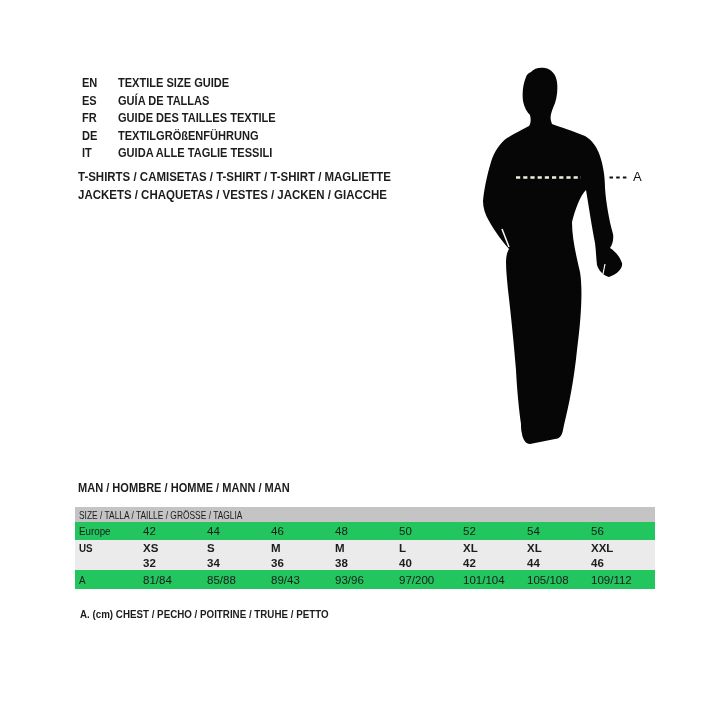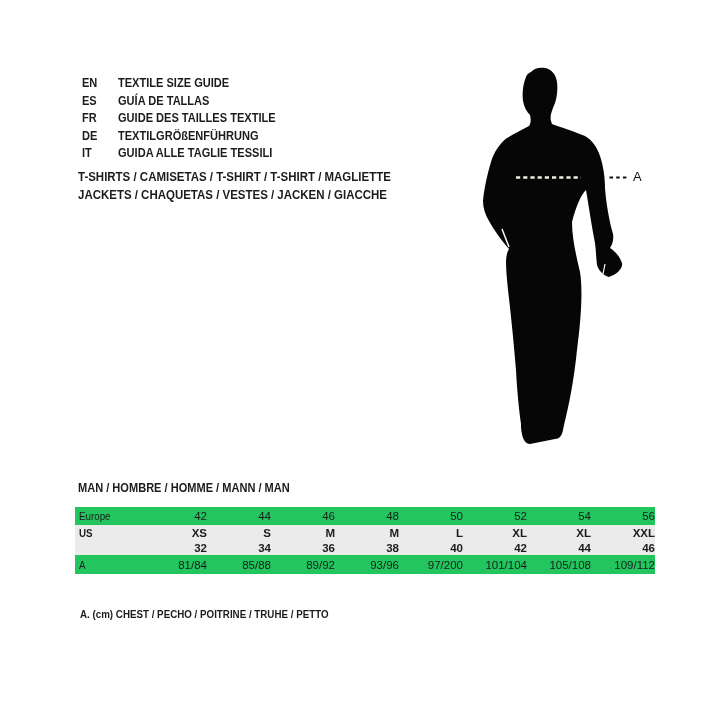--- a/index.html
+++ b/index.html
@@ -24,21 +24,21 @@
   
   .section-title{left:78px;top:479px;font-size:13px;font-weight:700;height:16px;display:flex;align-items:flex-end;}
 
   
   .size-table{left:75px;top:507px;width:580px;}
   .t-header{height:15px;background:#c4c4c4;display:flex;align-items:center;font-size:10.5px;padding-left:4px;box-sizing:border-box;}
   .t-row{display:flex;align-items:center;font-size:11.5px;}
   .t-row.white{background:#22c55e;height:18px;}
   .t-row.shaded{background:#ebebeb;height:15px;font-weight:bold;}
   .t-label{width:68px;flex:0 0 68px;padding-left:4px;box-sizing:border-box;}
-  .t-cell{width:64px;flex:0 0 64px;text-align:right;}
+  .t-cell{width:64px;flex:0 0 64px;text-align:left;}
 
   
   .footnote{left:80px;top:606px;font-size:11.5px;font-weight:700;height:16px;display:flex;align-items:center;}
 
   
   .figure-svg{left:450px;top:50px;width:220px;height:410px;}
   .measure-a-label{left:633px;top:169px;font-size:13px;font-weight:400;color:#111;}
 </style>
 </head>
 <body>
@@ -125,20 +125,23 @@
 
   <line x1="609.5" y1="177.5" x2="628" y2="177.5" stroke="#111111" stroke-width="2.2" stroke-dasharray="3.5 3.2"></line>
 </svg>
 <span class="abs measure-a-label">A</span>
 
 <div class="abs section-title">
   <span class="cond">MAN / HOMBRE / HOMME / MANN / MAN</span>
 </div>
 
 <div class="abs size-table">
+  <div class="t-header">
+    <span class="cond78">SIZE / TALLA / TAILLE / GRÖSSE / TAGLIA</span>
+  </div>
 
   <div class="t-row white">
     <span class="t-label"><span class="cond">Europe</span></span>
     <span class="t-cell">42</span>
     <span class="t-cell">44</span>
     <span class="t-cell">46</span>
     <span class="t-cell">48</span>
     <span class="t-cell">50</span>
     <span class="t-cell">52</span>
     <span class="t-cell">54</span>
@@ -166,21 +169,21 @@
     <span class="t-cell">40</span>
     <span class="t-cell">42</span>
     <span class="t-cell">44</span>
     <span class="t-cell">46</span>
   </div>
 
   <div class="t-row white" style="height:19px;">
     <span class="t-label"><span class="cond">A</span></span>
     <span class="t-cell">81/84</span>
     <span class="t-cell">85/88</span>
-    <span class="t-cell">89/92</span>
+    <span class="t-cell">89/43</span>
     <span class="t-cell">93/96</span>
     <span class="t-cell">97/200</span>
     <span class="t-cell">101/104</span>
     <span class="t-cell">105/108</span>
     <span class="t-cell">109/112</span>
   </div>
 </div>
 
 <div class="abs footnote">
   <span class="cond">A. (cm) CHEST / PECHO / POITRINE / TRUHE / PETTO</span>

